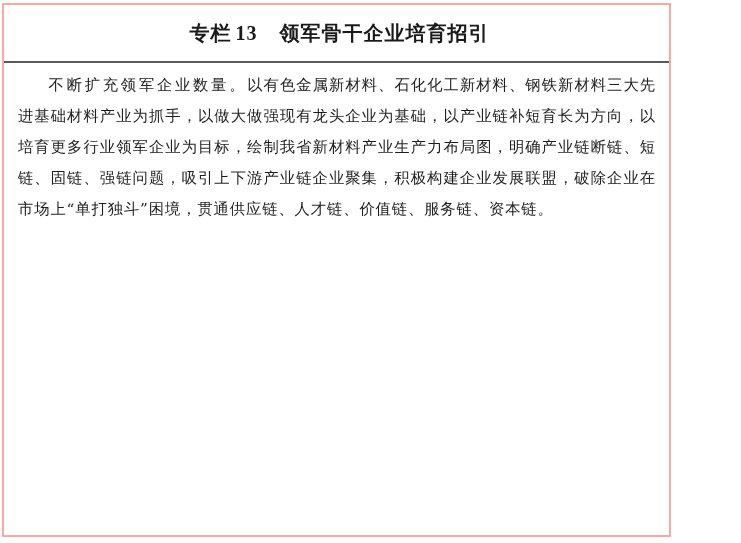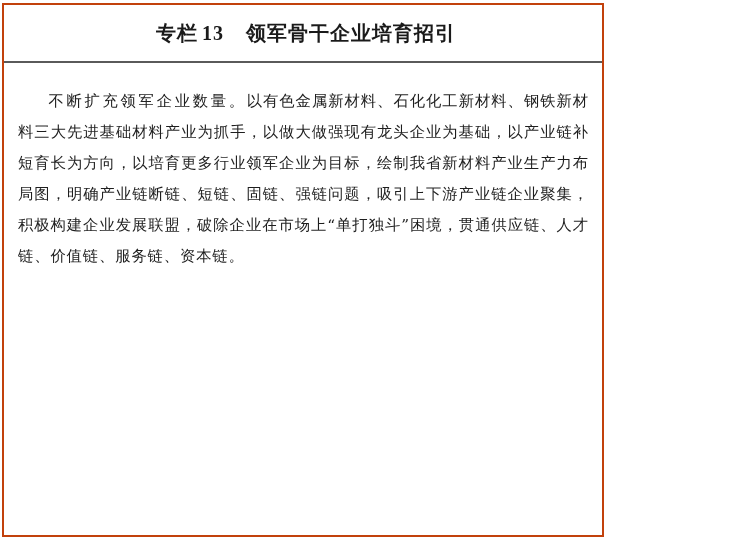--- a/index.html
+++ b/index.html
@@ -12,23 +12,23 @@
     height: 543px;
     position: relative;
     overflow: hidden;
     font-family: "DejaVu Serif", "Liberation Serif", serif;
     color: #1a1a1a;
   }
   .box {
     position: absolute;
     left: 2px;
     top: 3px;
-    width: 602px;
+    width: 669px;
     height: 534px;
-    border: 2px solid #c2410c;
+    border: 2px solid #fca5a5;
     box-sizing: border-box;
     background: #fff;
   }
   .title-bar {
     height: 58px;
     border-bottom: 2px solid #5a5a5a;
     display: flex;
     align-items: center;
     justify-content: center;
     box-sizing: border-box;
@@ -40,21 +40,21 @@
     letter-spacing: 1px;
     color: #1a1a1a;
     margin-left: 6px;
   }
   .title .num {
     font-family: "Liberation Serif", "DejaVu Serif", serif;
     font-weight: bold;
     margin: 0 22px 0 4px;
   }
   .content {
-    padding: 23px 13px 0 14px;
+    padding: 7px 13px 0 14px;
   }
   .para {
     margin: 0;
     font-size: 15.3px;
     line-height: 31px;
     text-align: justify;
     text-justify: inter-character;
     text-indent: 2em;
     letter-spacing: 0.9px;
     color: #1e1e1e;

